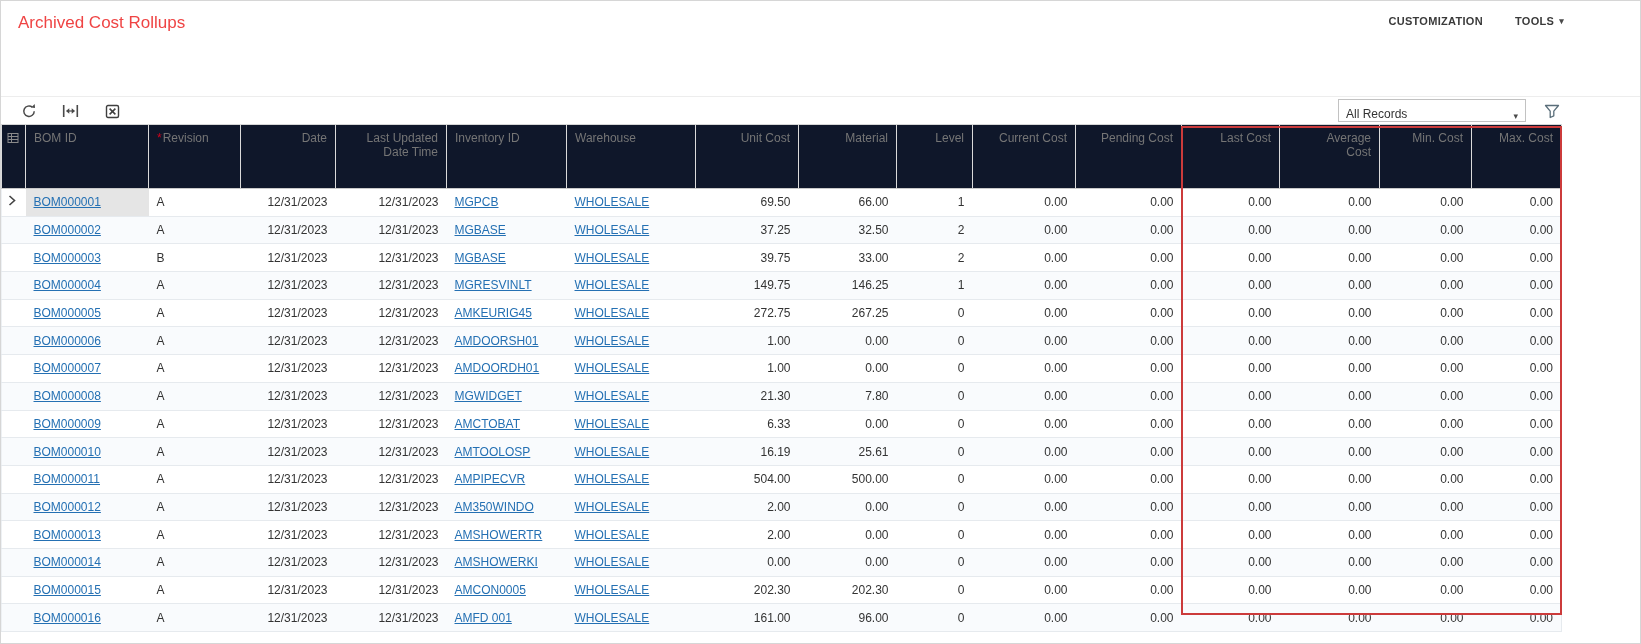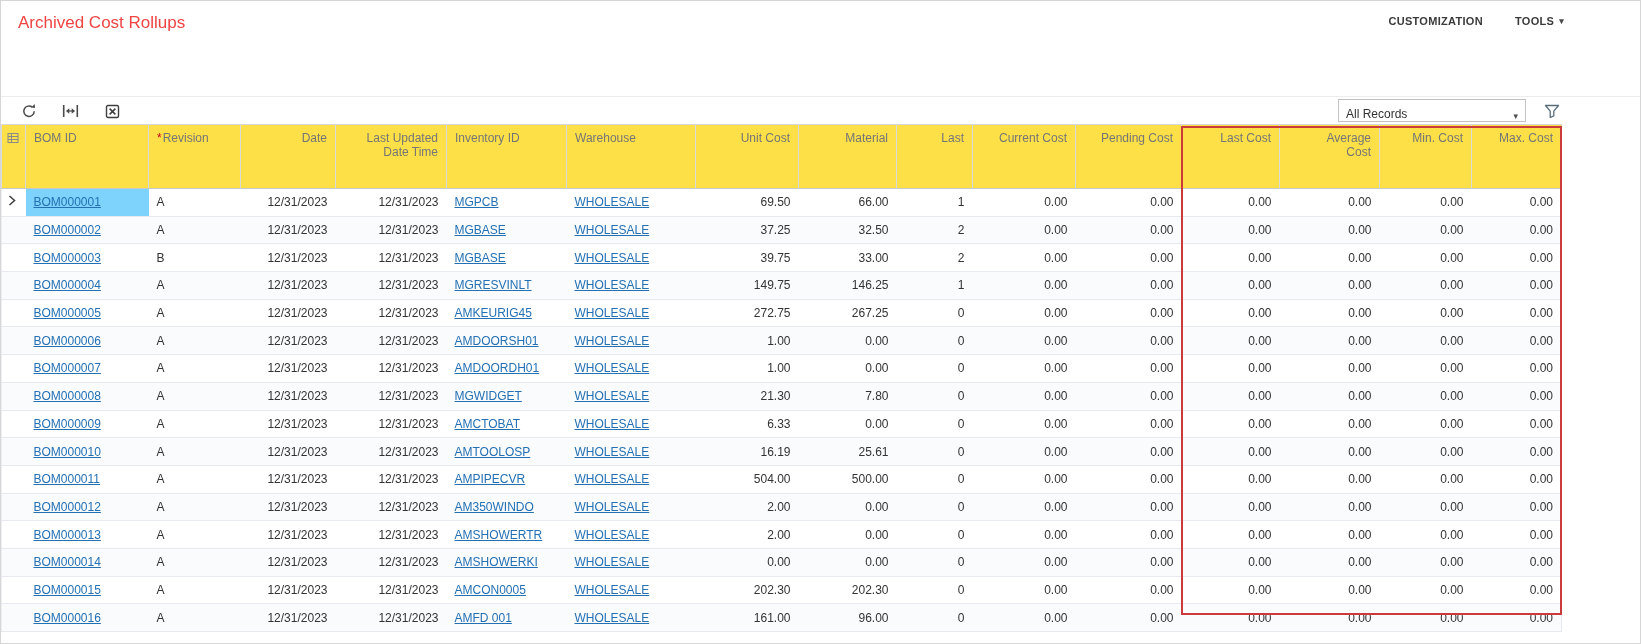--- a/index.html
+++ b/index.html
@@ -11,33 +11,33 @@
   .caret{font-size:9px;color:#4a4a4a;line-height:1}
   .panel{position:absolute;left:0;top:95px;right:0;border-top:1px solid #ededed}
   .toolbar{position:relative;height:27px}
   .tb-btn{position:absolute;top:4px;width:22px;height:20px;background:none;border:none;cursor:pointer;padding:0;display:flex;align-items:center;justify-content:center}
   #btn-refresh{left:17px}
   #btn-fit{left:58px}
   #btn-excel{left:100px}
   .records-select{position:absolute;left:1337px;top:2px;width:188px;height:23px;background:#fff;border:1px solid #c2c2c2;display:flex;align-items:flex-end;justify-content:space-between;padding:0 7px;font-size:12px;color:#333;cursor:pointer}
   #btn-filter{left:1540px;top:4px}
   table.grid{position:absolute;left:0;top:27px;width:1560px;border-collapse:collapse;table-layout:fixed;font-size:12px}
-  .grid th{background:#fde047;color:var(--head,#757575);font-weight:400;vertical-align:top;padding:7px 8px 4px;height:64px;line-height:13.5px;border-top:1px solid #d6d6d6;border-bottom:1px solid #c9c9c9;border-right:1px solid #dadada}
+  .grid th{background:#0f172a;color:var(--head,#757575);font-weight:400;vertical-align:top;padding:7px 8px 4px;height:64px;line-height:13.5px;border-top:1px solid #d6d6d6;border-bottom:1px solid #c9c9c9;border-right:1px solid #dadada}
   .grid th:first-child{border-left:1px solid #dadada}
   .grid th.gutter{padding:7px 0 0 5px}
   .grid td{height:27.7px;padding:0 8px;border-bottom:1px solid #e6eaee;white-space:nowrap;overflow:hidden}
   .grid td:first-child{border-left:1px solid #eef1f4}
   .grid td:last-child{border-right:1px solid #e6eaee}
   .grid td.gutter{padding:0 0 0 6px}
   .al-left{text-align:left}
   .al-right{text-align:right}
   .link{color:var(--link,#2470b3);text-decoration:underline;cursor:pointer}
   .req{color:var(--req,#d0021b);margin-right:1px}
   tr.alt td{background:#f9fbfd}
-  td.active-cell{background:#7dd3fc}
+  td.active-cell{background:#e5e5e5}
   .highlight-box{position:absolute;left:1180px;top:29px;width:381px;height:489px;border:2px solid var(--hl,#cc3b3b);pointer-events:none;z-index:4}
 </style>
 </head>
 <body>
 
 <div class="page">
 
   <div>
     <div class="title">Archived Cost Rollups</div>
     <div class="top-actions">
@@ -109,21 +109,21 @@
                 <line x1="4.5" y1="1.5" x2="4.5" y2="10.5" stroke="#8a8a8a"></line>
               </svg></th>
             <th class="al-left"><span class="hlabel">BOM ID</span></th>
             <th class="al-left"><span class="req">*</span><span class="hlabel">Revision</span></th>
             <th class="al-right"><span class="hlabel">Date</span></th>
             <th class="al-right"><span class="hlabel">Last Updated<br>Date Time</span></th>
             <th class="al-left"><span class="hlabel">Inventory ID</span></th>
             <th class="al-left"><span class="hlabel">Warehouse</span></th>
             <th class="al-right"><span class="hlabel">Unit Cost</span></th>
             <th class="al-right"><span class="hlabel">Material</span></th>
-            <th class="al-right"><span class="hlabel">Last</span></th>
+            <th class="al-right"><span class="hlabel">Level</span></th>
             <th class="al-right"><span class="hlabel">Current Cost</span></th>
             <th class="al-right"><span class="hlabel">Pending Cost</span></th>
             <th class="al-right"><span class="hlabel">Last Cost</span></th>
             <th class="al-right"><span class="hlabel">Average<br>Cost</span></th>
             <th class="al-right"><span class="hlabel">Min. Cost</span></th>
             <th class="al-right"><span class="hlabel">Max. Cost</span></th>
           </tr>
         </thead>
         <tbody>
           <tr class="sel">

